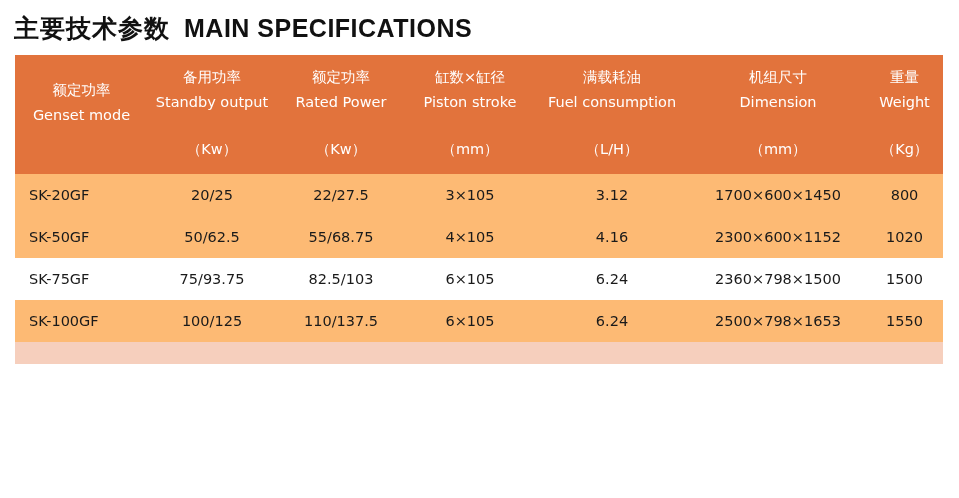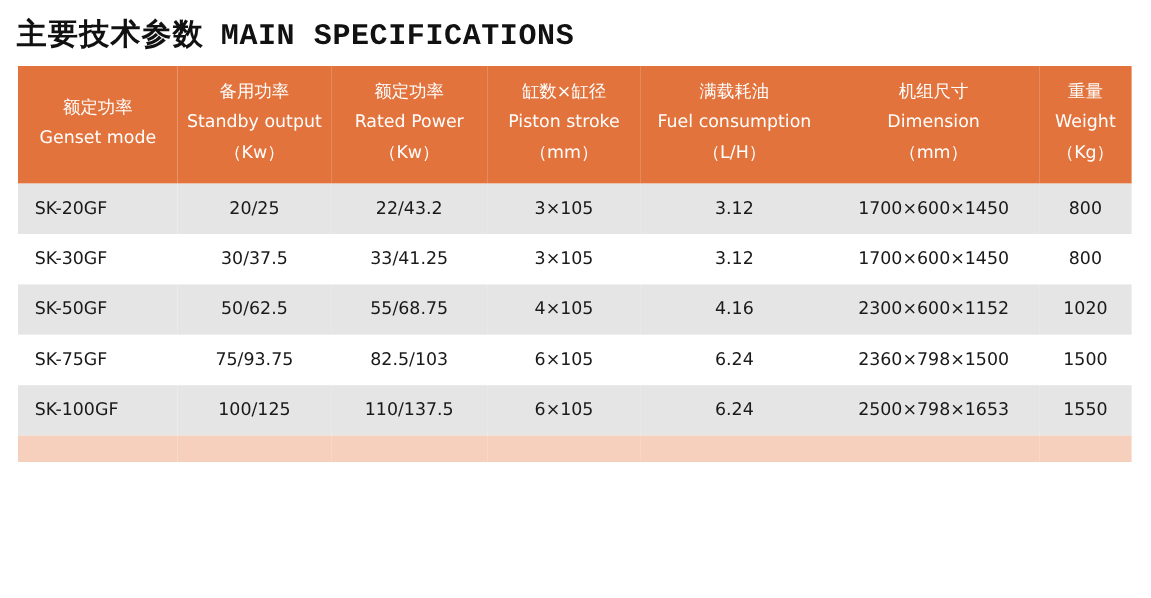--- a/index.html
+++ b/index.html
@@ -26,21 +26,21 @@
     padding: 12px 0 10px 14px;
   }
   .title-cn {
     font-family: "DejaVu Sans", sans-serif;
     font-size: 25px;
     font-weight: bold;
     letter-spacing: 1px;
     color: #111;
   }
   .title-en {
-    font-family: Liberation Mono, monospace;
+    font-family: Liberation Sans, sans-serif;
     font-size: 25px;
     font-weight: bold;
     letter-spacing: 0.5px;
     color: #111;
     margin-left: 14px;
   }
   table.spec {
     border-collapse: collapse;
     width: 928px;
     margin-left: 15px;
@@ -51,34 +51,34 @@
     color: #ffffff;
     font-weight: normal;
     font-family: "DejaVu Sans", sans-serif;
     padding: 10px 2px 12px 2px;
     vertical-align: middle;
     line-height: 1.75;
     border: none;
   }
   table.spec th .l1 { display: block; font-size: 14.5px; }
   table.spec th .l2 { display: block; font-size: 14.5px; }
-  table.spec th .l3 { display: block; font-size: 14.5px; }
+  table.spec th .l3 { display: block; font-size: 14.5px; margin-top: 21px; }
   table.spec td {
     font-family: "DejaVu Sans", sans-serif;
     font-size: 14.5px;
     text-align: center;
     padding: 13px 2px;
     border: none;
     color: #1a1a1a;
   }
   table.spec td.model {
     text-align: left;
     padding-left: 14px;
   }
-  tr.odd td { background: #e5e5e5; }
+  tr.odd td { background: #fdba74; }
   tr.even td { background: #ffffff; }
   tr.tail td {
     background: #f6cfbd;
     padding: 0;
     height: 22px;
     font-size: 0;
     line-height: 0;
   }
   .col-model { width: 133px; }
   .col-standby { width: 128px; }
@@ -144,30 +144,21 @@
           <span class="l1">重量</span>
           <span class="l2">Weight</span>
           <span class="l3">（Kg）</span>
         </th>
       </tr>
     </thead>
     <tbody>
       <tr class="odd">
         <td class="model">SK-20GF</td>
         <td>20/25</td>
-        <td>22/43.2</td>
-        <td>3×105</td>
-        <td>3.12</td>
-        <td>1700×600×1450</td>
-        <td>800</td>
-      </tr>
-      <tr class="even">
-        <td class="model">SK-30GF</td>
-        <td>30/37.5</td>
-        <td>33/41.25</td>
+        <td>22/27.5</td>
         <td>3×105</td>
         <td>3.12</td>
         <td>1700×600×1450</td>
         <td>800</td>
       </tr>
       <tr class="odd">
         <td class="model">SK-50GF</td>
         <td>50/62.5</td>
         <td>55/68.75</td>
         <td>4×105</td>

